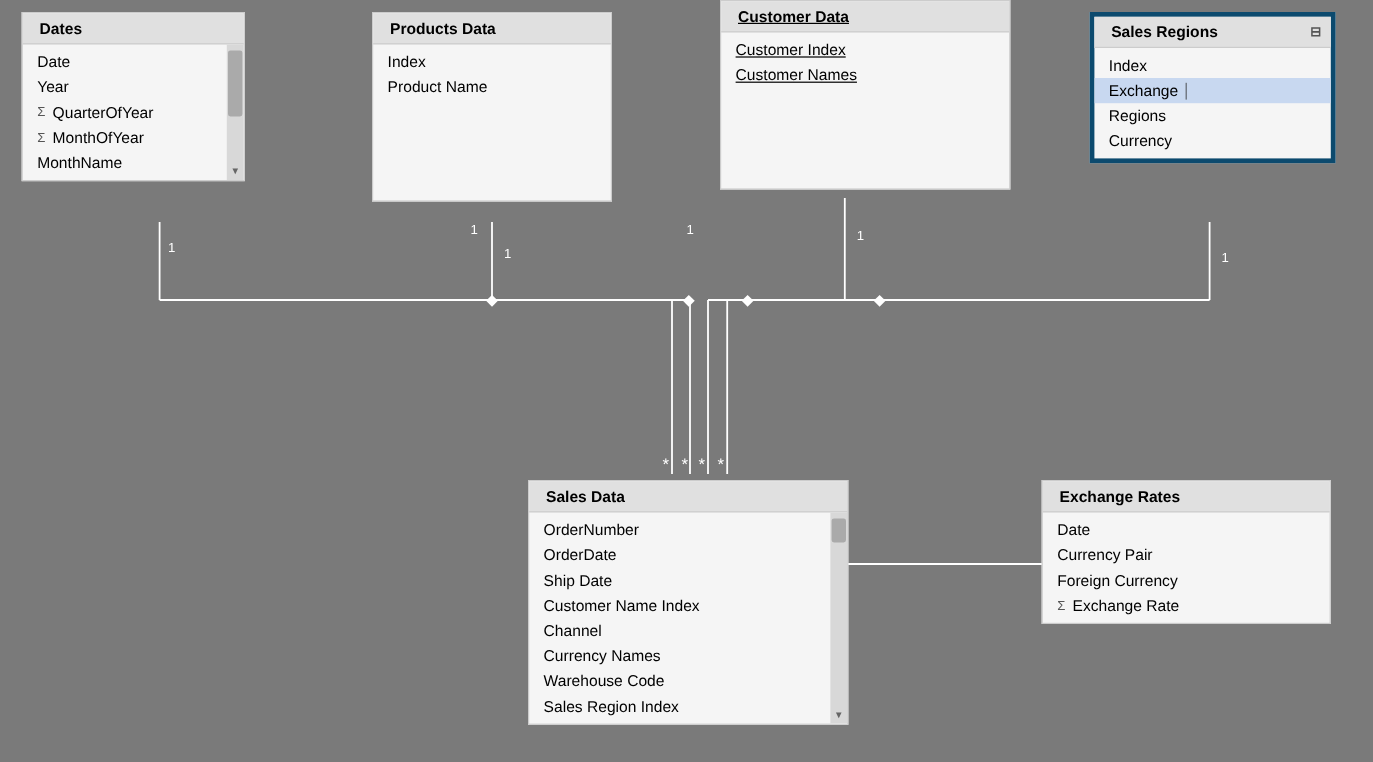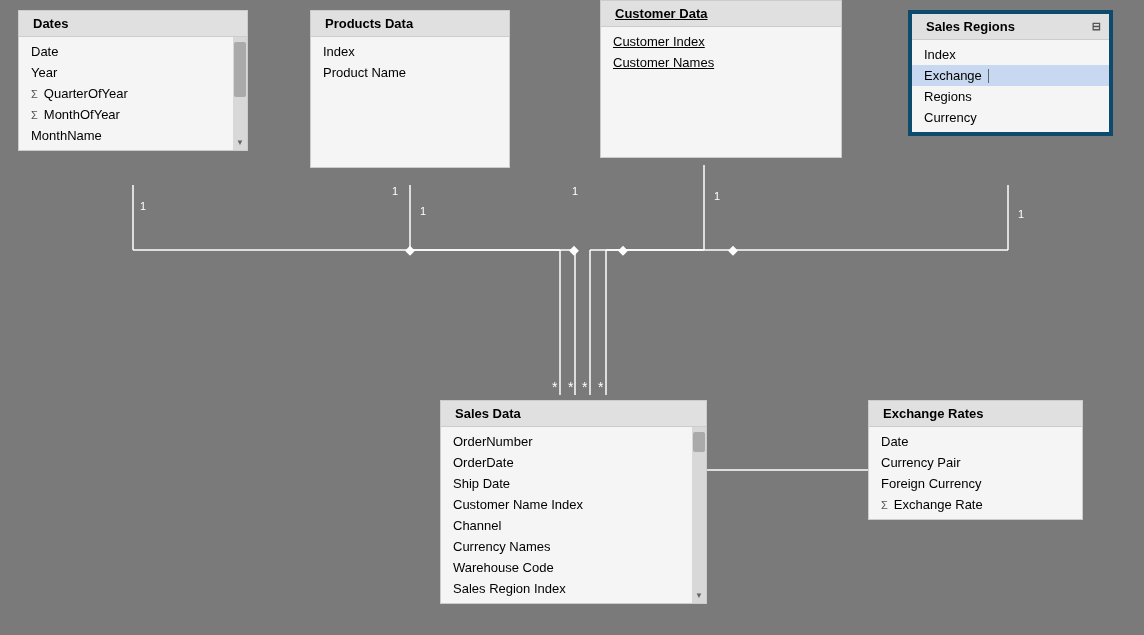--- a/index.html
+++ b/index.html
@@ -104,21 +104,21 @@
 
   <line x1="970" y1="470" x2="706" y2="470" stroke="white" stroke-width="1.5"></line>
   <text x="962" y="467" fill="white" font-size="14">*</text>
 
   <rect x="407" y="247" width="7" height="7" fill="white" transform="rotate(45, 410, 250)"></rect>
   <rect x="571" y="247" width="7" height="7" fill="white" transform="rotate(45, 574, 250)"></rect>
   <rect x="620" y="247" width="7" height="7" fill="white" transform="rotate(45, 623, 250)"></rect>
   <rect x="730" y="247" width="7" height="7" fill="white" transform="rotate(45, 733, 250)"></rect>
 </svg>
 
-<div class="table-card" style="left:18px; top:10px; width:230px;">
+<div class="table-card" style="left:18px; top:10px; width:186px;">
   <div class="table-header">
     <span>
       <svg viewBox="0 0 14 14" fill="none" xmlns="http://www.w3.org/2000/svg">
         <rect x="1" y="1" width="12" height="12" rx="0" stroke="#555" stroke-width="1" fill="none"></rect>
         <line x1="1" y1="5" x2="13" y2="5" stroke="#555" stroke-width="1"></line>
         <line x1="5" y1="1" x2="5" y2="13" stroke="#555" stroke-width="1"></line>
       </svg>
     </span>
     <span>Dates</span>
   </div>
@@ -261,21 +261,21 @@
       <span>Sales Region Index</span>
     </div>
 
     <div style="position:absolute; right:0; top:0; bottom:0; width:14px; background:#d8d8d8;">
       <div style="position:absolute; top:5px; width:12px; left:1px; height:20px; background:#aaa; border-radius:2px;"></div>
       <div style="position:absolute; bottom:2px; width:12px; left:1px; height:12px; display:flex; align-items:center; justify-content:center; color:#666; font-size:8px;">▼</div>
     </div>
   </div>
 </div>
 
-<div class="table-card" style="left:868px; top:400px; width:215px;">
+<div class="table-card" style="left:868px; top:400px; width:241px;">
   <div class="table-header">
     <span>
       <svg viewBox="0 0 14 14" fill="none" xmlns="http://www.w3.org/2000/svg">
         <rect x="1" y="1" width="12" height="12" rx="0" stroke="#555" stroke-width="1" fill="none"></rect>
         <line x1="1" y1="5" x2="13" y2="5" stroke="#555" stroke-width="1"></line>
         <line x1="5" y1="1" x2="5" y2="13" stroke="#555" stroke-width="1"></line>
       </svg>
     </span>
     <span>Exchange Rates</span>
   </div>

